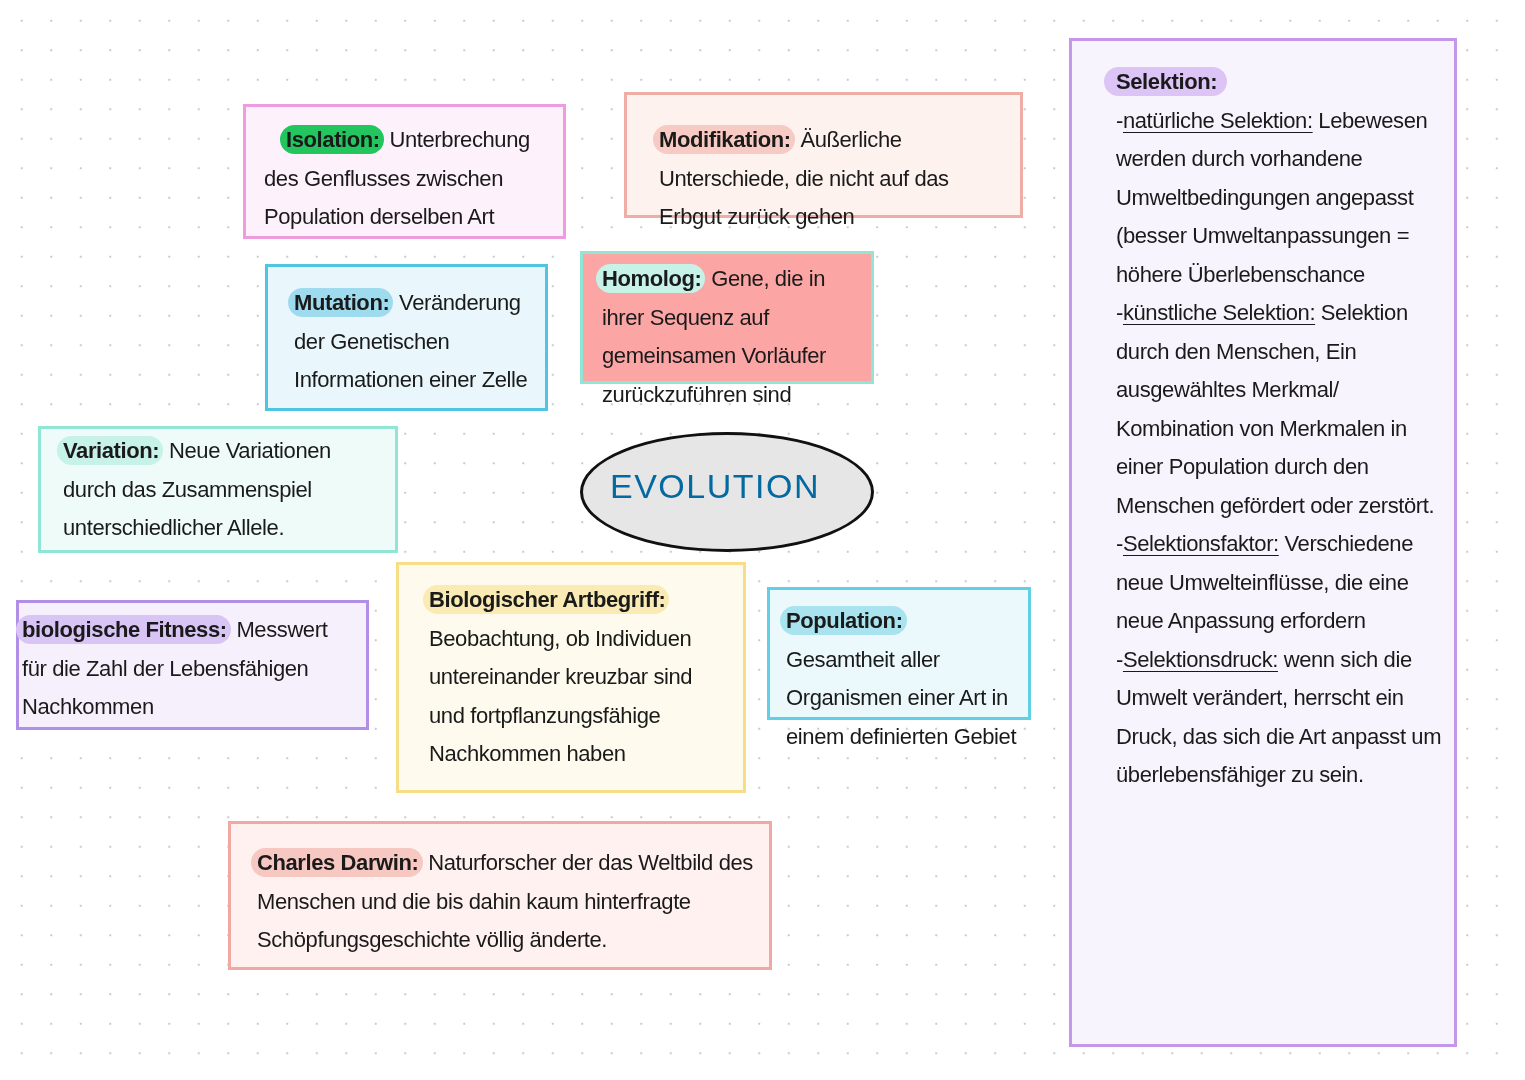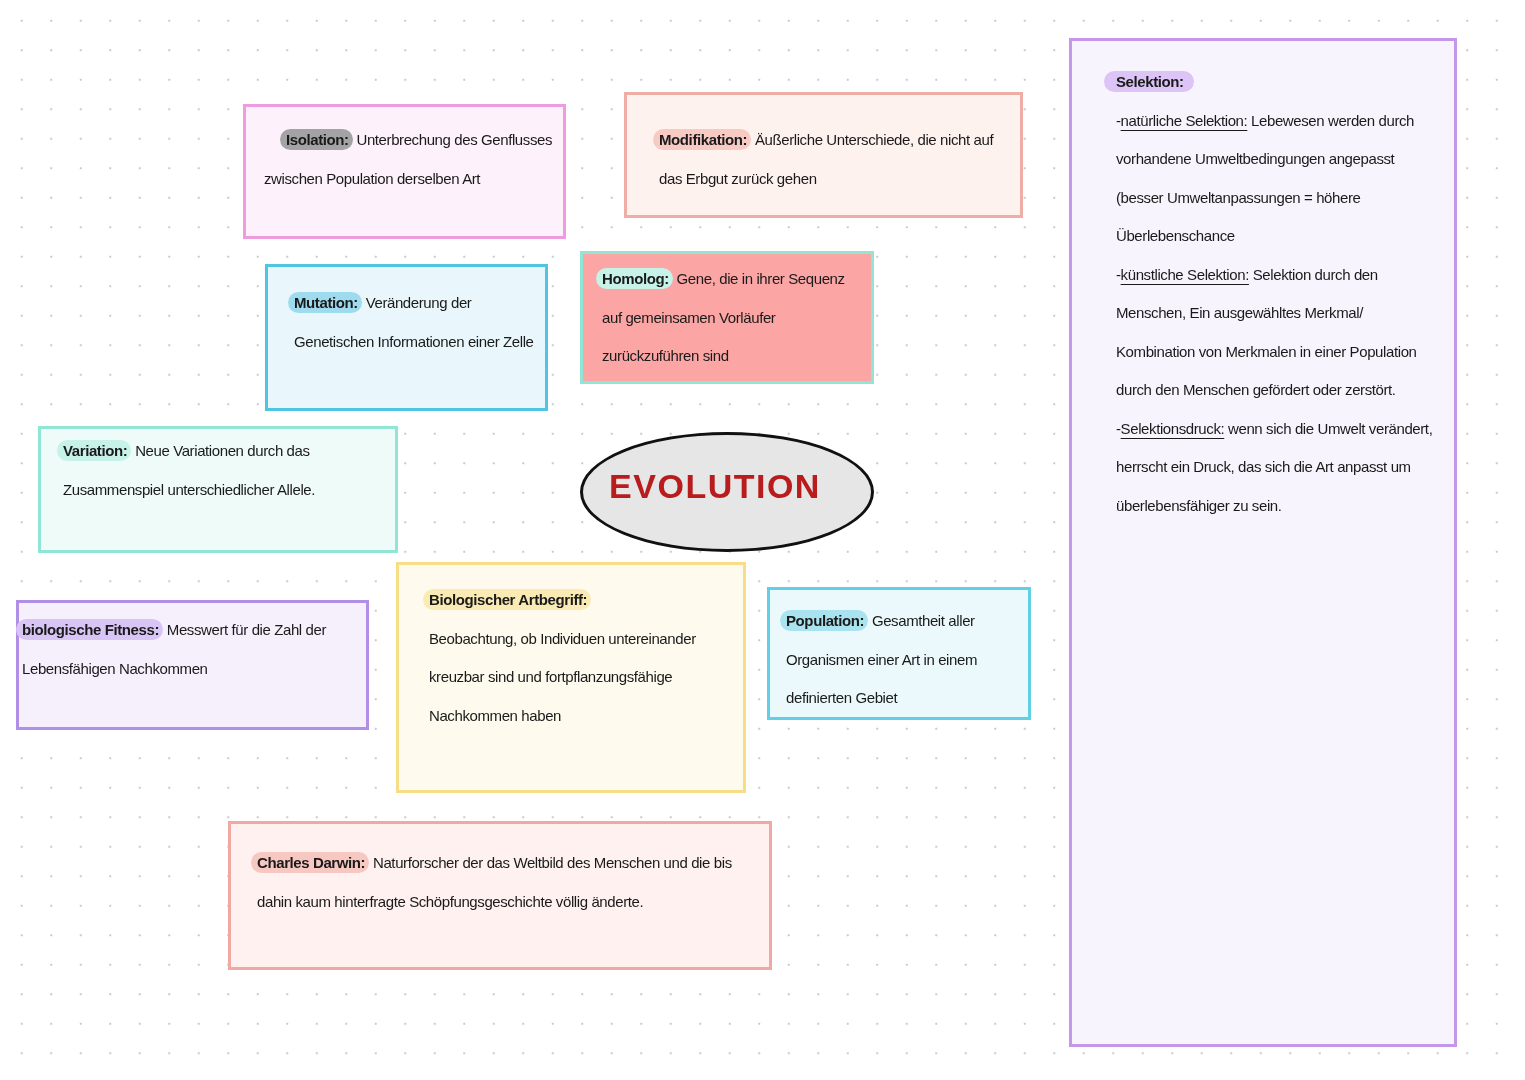--- a/index.html
+++ b/index.html
@@ -16,34 +16,34 @@
     background-size: 29.5px 29.5px;
     background-position: 7px 6px;
     font-family: "Liberation Sans", sans-serif;
     color: #1a1a1a;
   }
   .card {
     position: absolute;
     box-sizing: border-box;
     border: 3px solid;
     padding: 14px 10px 10px 18px;
-    font-size: 15px;
+    font-size: 22px;
     line-height: 38.5px;
     letter-spacing: -0.4px;
   }
   .term {
     font-weight: bold;
     border-radius: 16px;
     padding: 2px 4px 2px 6px;
     margin-left: -6px;
   }
   .card .def { font-weight: normal; }
 
   #isolation { left: 243px; top: 104px; width: 323px; height: 135px; border-color: #ee9be0; background: #fdf1fb; }
-  #isolation .term { background: #a3a3a3; margin-left: 16px; }
+  #isolation .term { background: #22c55e; margin-left: 16px; }
 
   #modifikation { left: 588px; top: 92px; width: 399px; height: 126px; border-color: #efada6; background: #fef2ef; padding-top: 26px; padding-left: 32px; margin-left: 36px; }
   #modifikation .term { background: #f7cbc4; }
 
   #mutation { left: 265px; top: 264px; width: 283px; height: 147px; border-color: #4fc5e3; background: #e9f7fc; padding-top: 17px; padding-left: 26px; }
   #mutation .term { background: #9fdbef; }
 
   #homolog { left: 580px; top: 251px; width: 294px; height: 133px; border-color: #8fe6d4; background: #fca5a5; padding-top: 6px; padding-left: 19px; }
   #homolog .term { background: #c7f2e7; }
 
@@ -76,24 +76,24 @@
     border: 3px solid #111;
     border-radius: 50%;
     background: #e6e6e6;
     display: flex;
     align-items: center;
     justify-content: center;
   }
   #evolution-node span {
     font-size: 34px;
     letter-spacing: 1.5px;
-    font-weight: bold;
+    font-weight: normal;
     margin-top: -12px;
     margin-left: -24px;
-    color: #b91c1c;
+    color: #0369a1;
     text-align: right;
   }
 </style>
 </head>
 <body>
 
 <div id="evolution-node">
   <span>EVOLUTION</span>
 </div>
 
@@ -144,15 +144,18 @@
 
 <div class="card" id="selektion">
   <span class="term">Selektion:</span><br>
   <div>
     <span>-</span><span class="sub">natürliche Selektion:</span><span> Lebewesen werden durch vorhandene Umweltbedingungen angepasst (besser Umweltanpassungen = höhere Überlebenschance</span>
   </div>
   <div>
     <span>-</span><span class="sub">künstliche Selektion:</span><span> Selektion durch den Menschen, Ein ausgewähltes Merkmal/ Kombination von Merkmalen in einer Population durch den Menschen gefördert oder zerstört.</span>
   </div>
   <div>
+    <span>-</span><span class="sub">Selektionsfaktor:</span><span> Verschiedene neue Umwelteinflüsse, die eine neue Anpassung erfordern</span>
+  </div>
+  <div>
     <span>-</span><span class="sub">Selektionsdruck:</span><span> wenn sich die Umwelt  verändert, herrscht ein Druck, das sich die Art anpasst um überlebensfähiger zu sein.</span>
   </div>
 </div>
 
 </body></html>

